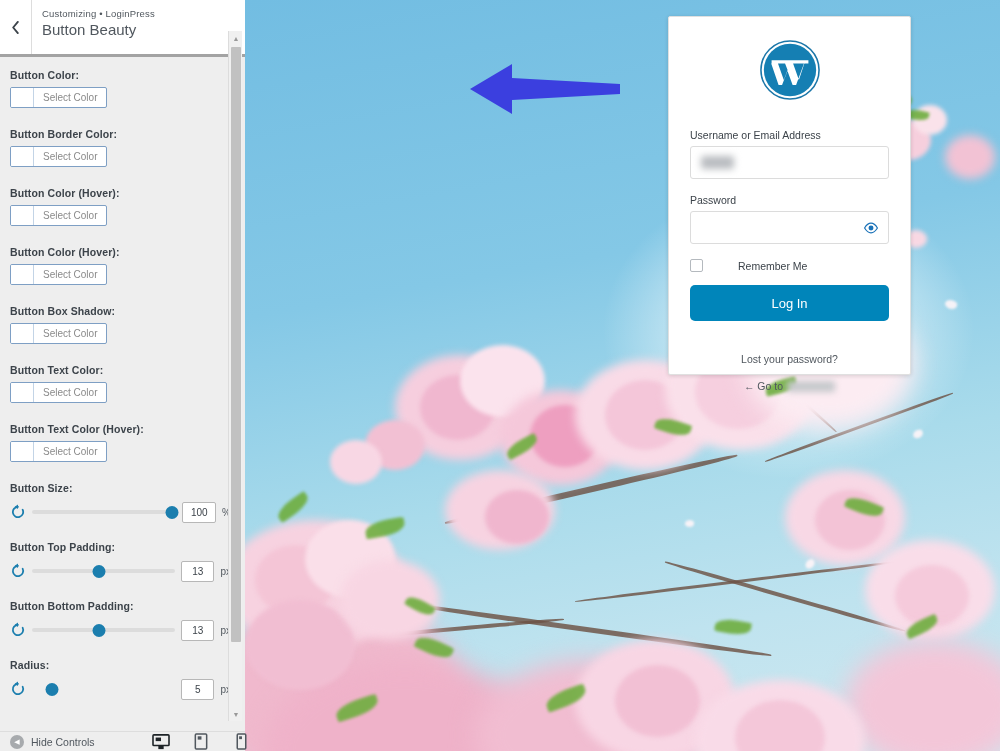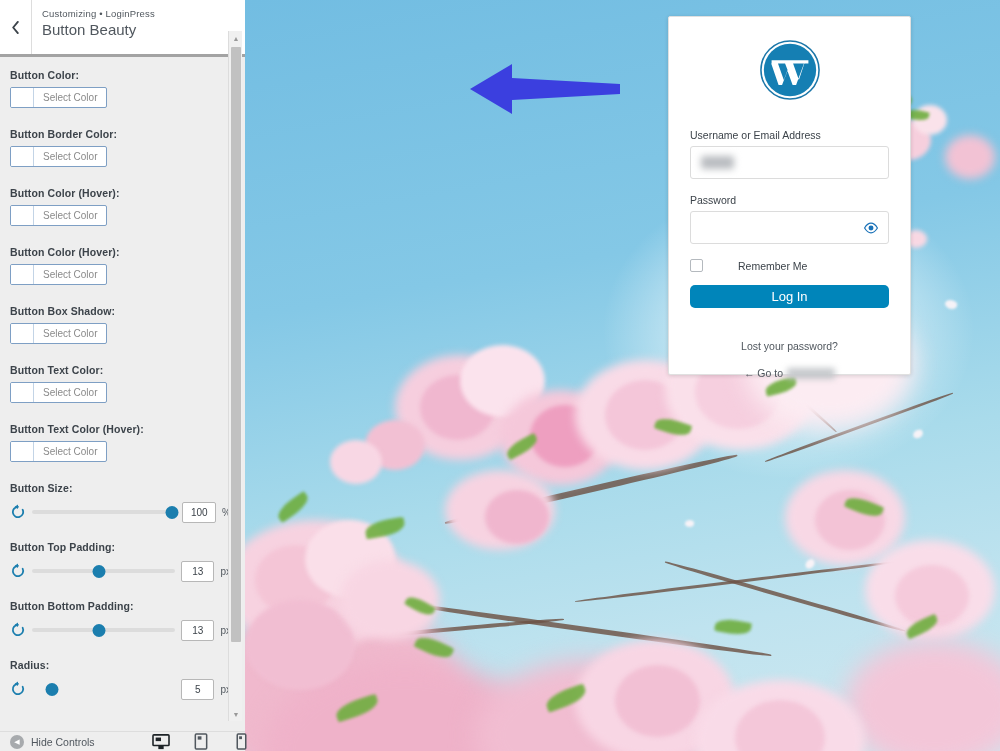--- a/index.html
+++ b/index.html
@@ -186,21 +186,21 @@
     position: absolute; right: 9px; top: 50%; transform: translateY(-50%);
     width: 16px; height: 16px; cursor: pointer;
   }
   #remember-row { display: flex; align-items: center; gap: 7px; margin-bottom: 13px; }
   #remember-box {
     width: 13px; height: 13px; border: 1px solid #b4b9be; border-radius: 2px;
     background: #fff; cursor: pointer; flex: 0 0 auto;
   }
   #remember-label { font-size: 10.5px; color: #3c434a; margin-left: 28px; }
   #login-button {
-    width: 100%; height: 23px; background: #0085ba; border: none;
+    width: 100%; height: 36px; background: #0085ba; border: none;
     border-radius: 5px; color: #fff; font-size: 13px; cursor: pointer;
     font-family: "Liberation Sans", sans-serif;
   }
   #lost-pw { text-align: center; margin-top: 28px; }
   #lost-pw a { font-size: 10.5px; color: #50575e; text-decoration: none; cursor: pointer; }
   #goto-row {
     display: flex; justify-content: center; align-items: center; gap: 4px;
     margin-top: 13px; font-size: 10.5px; color: #50575e; cursor: pointer;
   }
   #goto-site {

